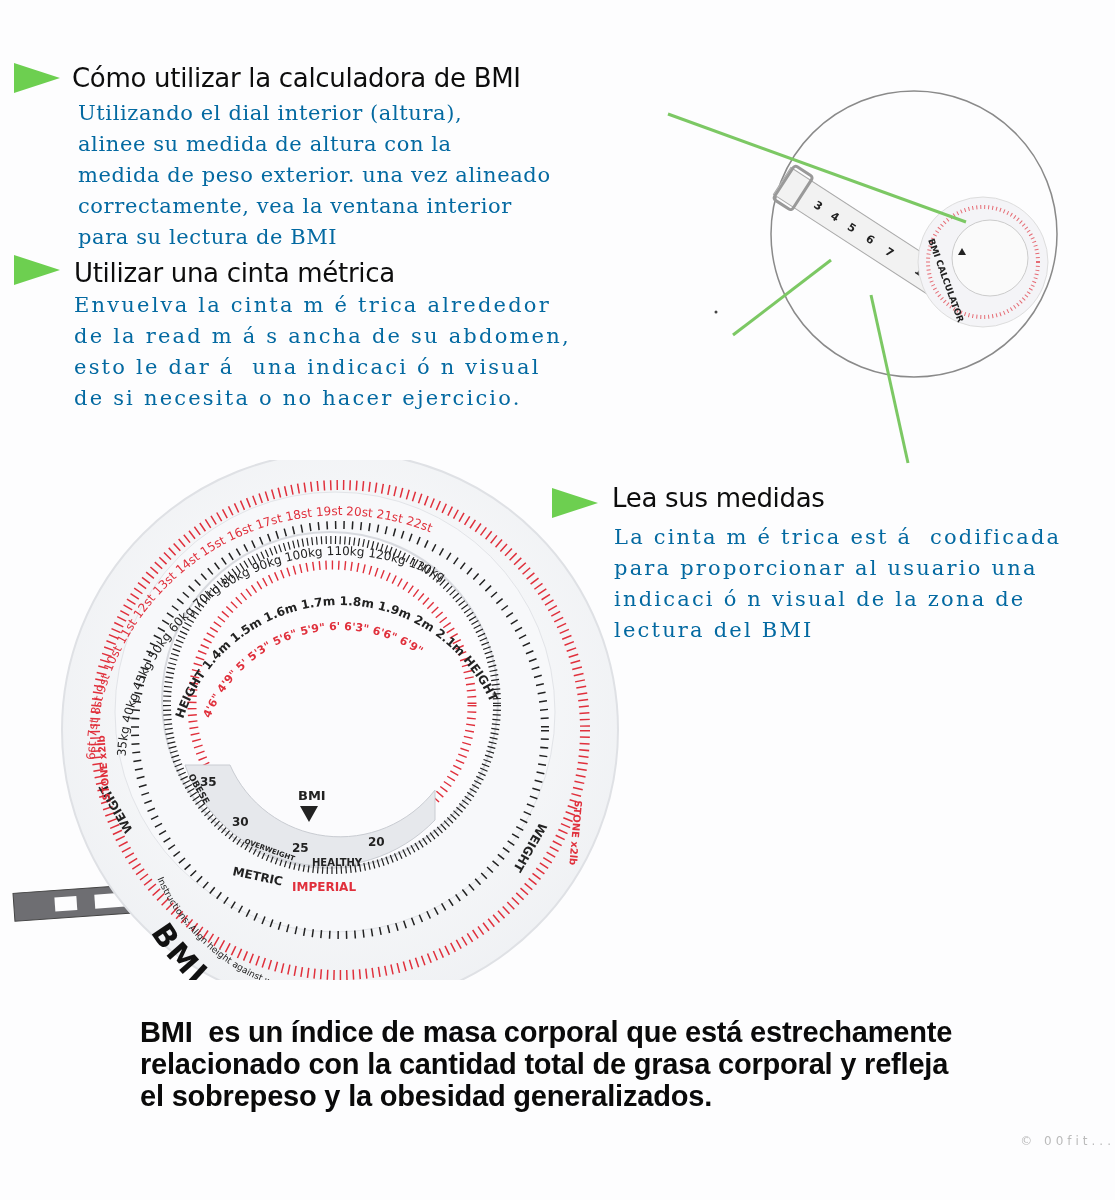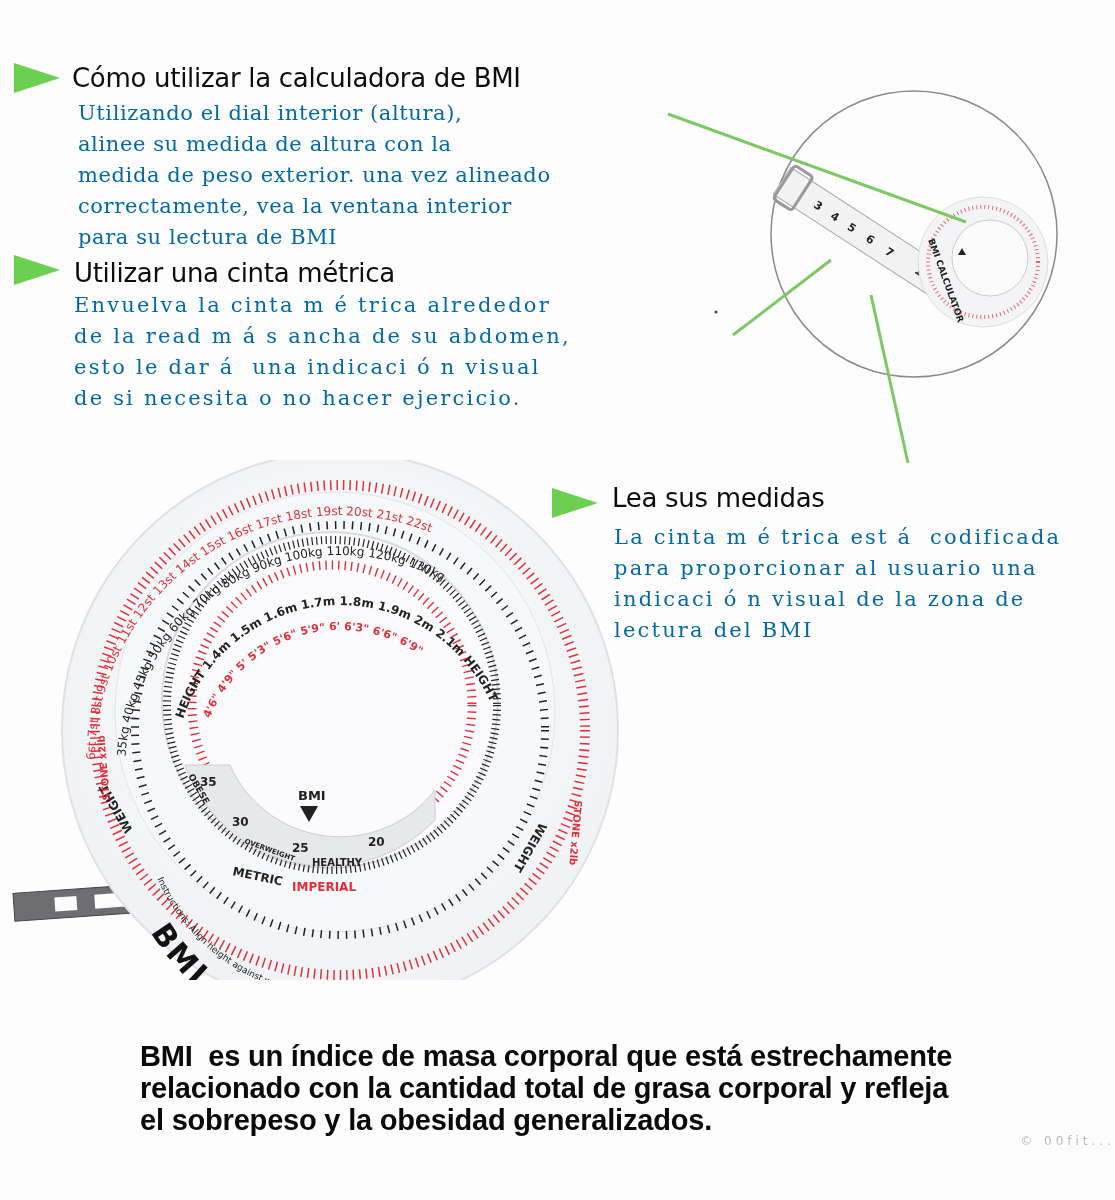--- a/index.html
+++ b/index.html
@@ -17,21 +17,20 @@
   }
   .body-text {
     position: absolute; font-family: "DejaVu Serif", serif; font-size: 21px;
     line-height: 31px; color: #0369a1; white-space: pre; letter-spacing: 0.6px;
   }
   .body-text.wide { letter-spacing: 2.2px; }
   .footer-text {
     position: absolute; left: 140px; top: 1016px; font-family: "Liberation Sans", sans-serif;
     font-weight: bold; font-size: 29px; line-height: 32px; color: #0a0a0a; white-space: pre;
     letter-spacing: -0.2px;
-    margin-top: 24px;
   }
   .watermark {
     position: absolute; right: 0; top: 1134px; font-size: 12px; color: #bbb;
     font-family: "DejaVu Sans", sans-serif; letter-spacing: 4px;
   }
   svg { position: absolute; }
 </style>
 </head>
 <body>
 

